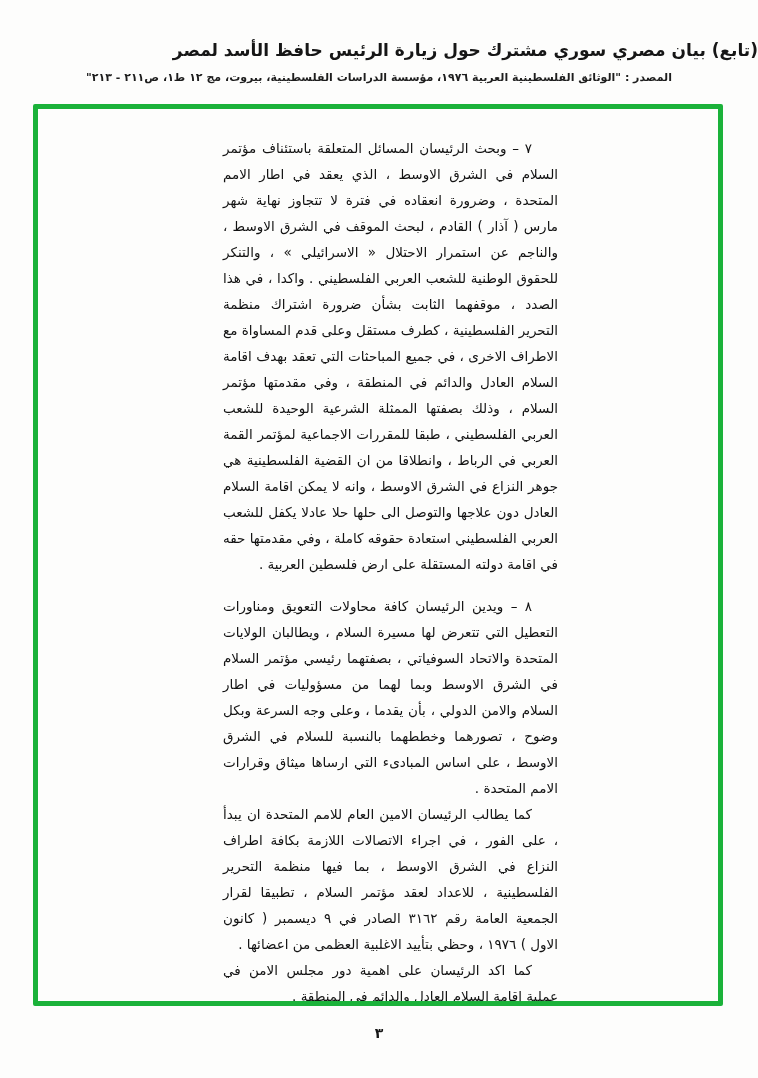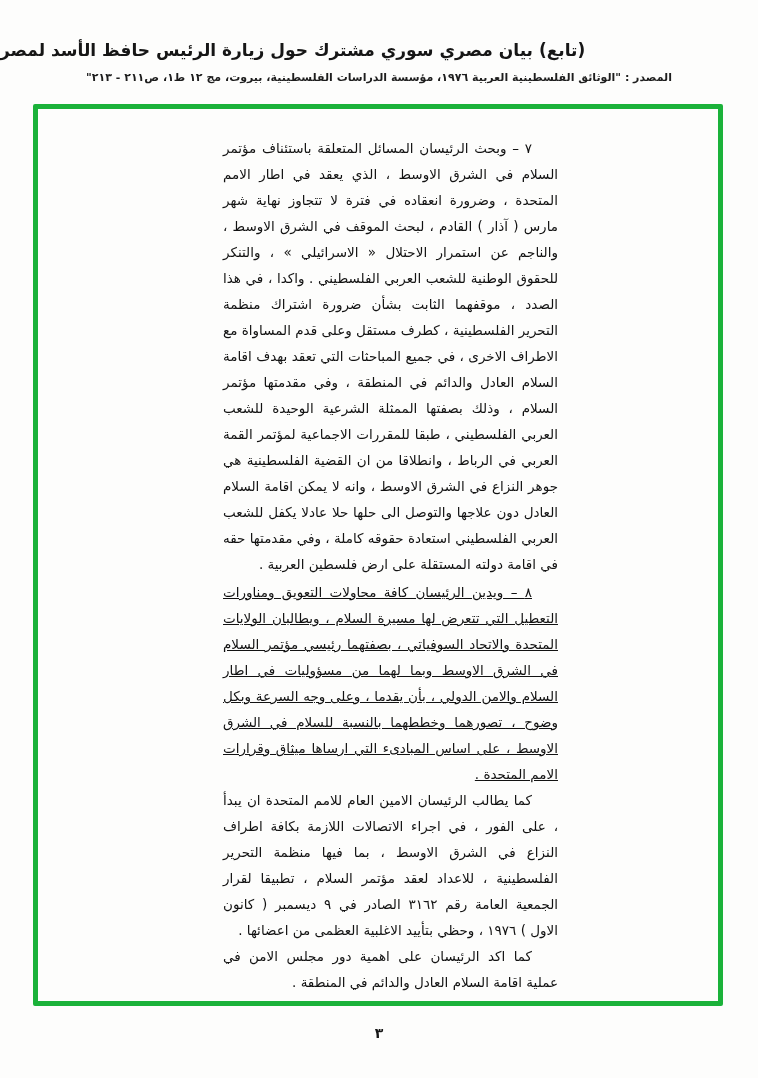--- a/index.html
+++ b/index.html
@@ -15,21 +15,21 @@
     font-family: "DejaVu Sans", sans-serif;
     color: #161616;
     overflow: hidden;
   }
   .page-title {
     position: absolute;
     top: 40px;
     left: 0;
     right: 0;
     direction: rtl;
-    text-align: left;
+    text-align: right;
     font-size: 17px;
     font-weight: 700;
     letter-spacing: 0.2px;
   }
   .source-line {
     position: absolute;
     top: 71px;
     left: 0;
     right: 0;
     direction: rtl;
@@ -63,22 +63,21 @@
     color: #121212;
   }
   .text-column p {
     margin: 0;
     text-indent: 26px;
   }
   .text-column p + p {
     margin-top: 0;
   }
   .text-column p.gap-before {
-    margin-top: 2px;
-    text-decoration: underline;
+    margin-top: 16px;
   }
   .page-number {
     position: absolute;
     top: 1025px;
     left: 0;
     right: 0;
     text-align: center;
     font-size: 14px;
     font-weight: 700;
   }

